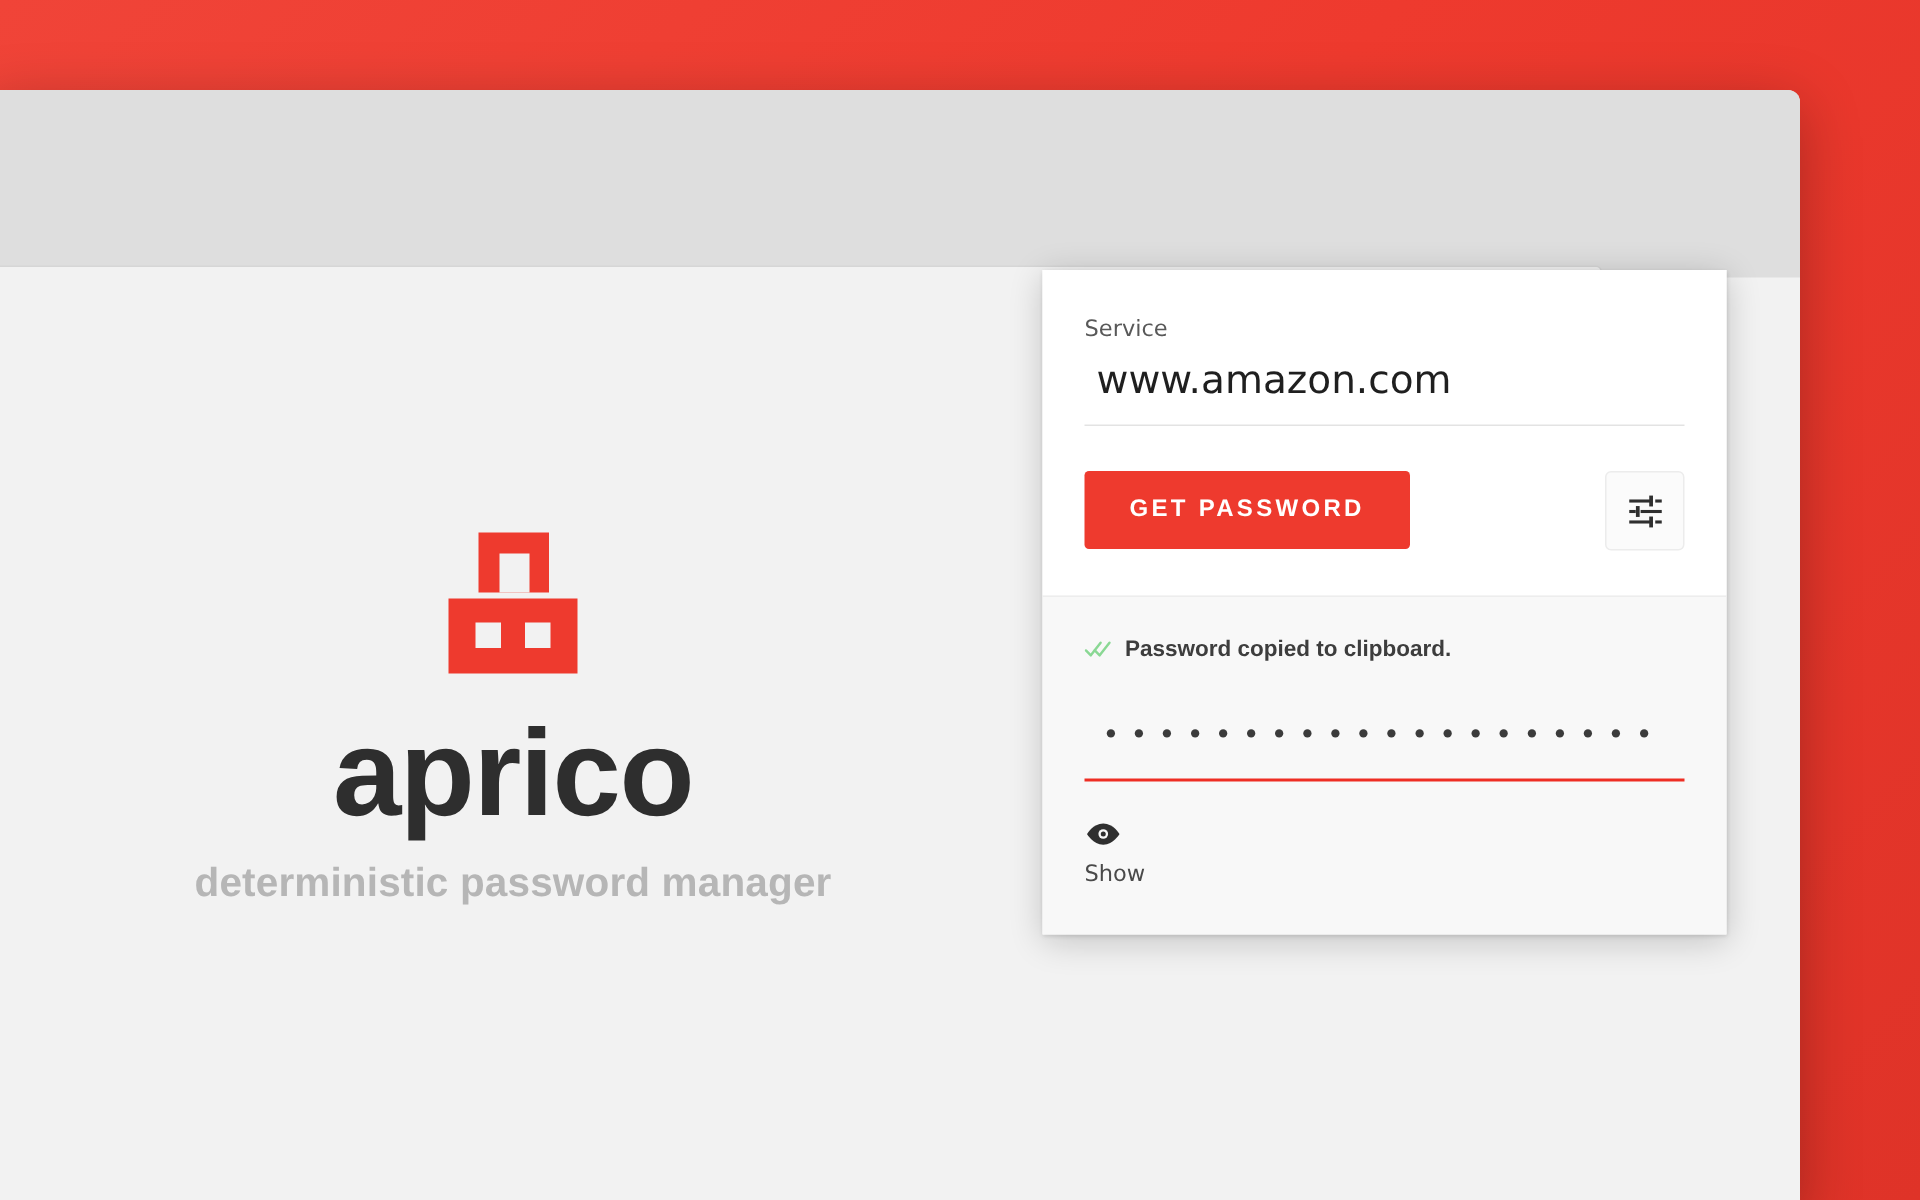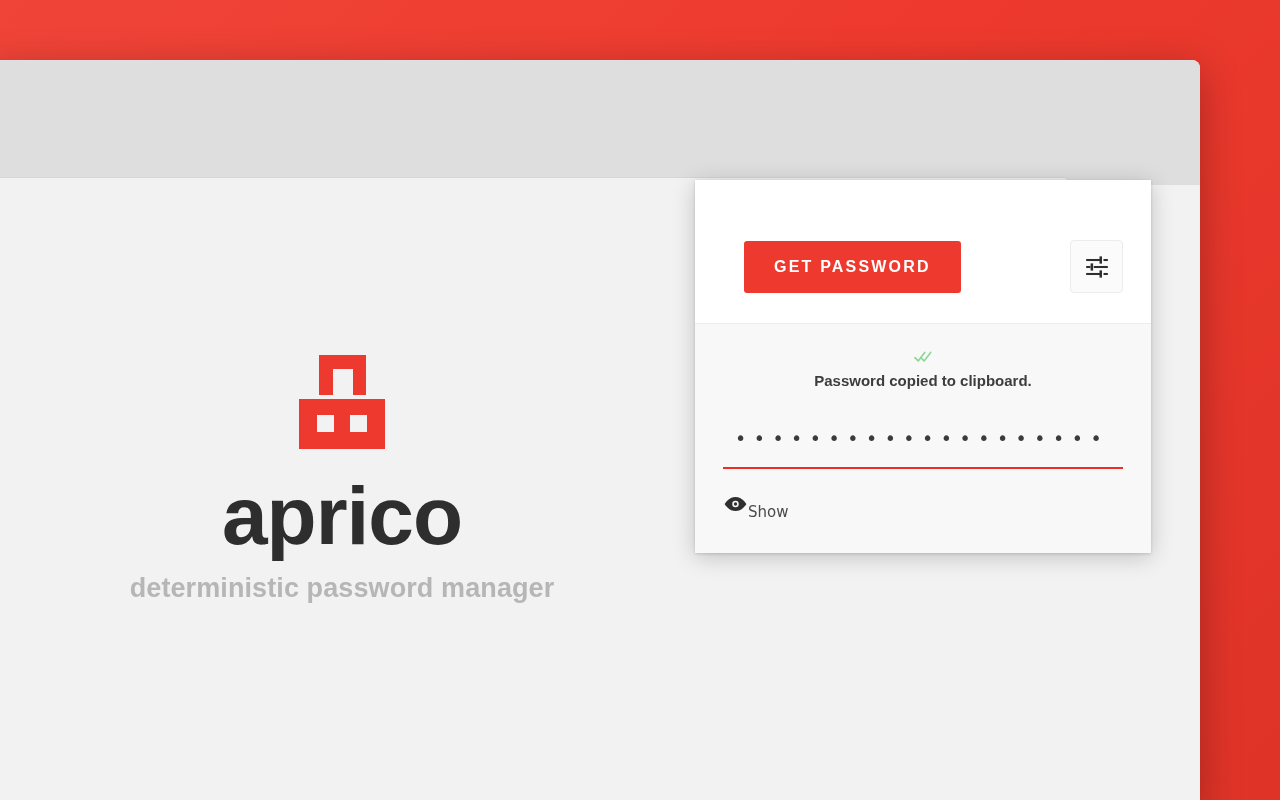--- a/index.html
+++ b/index.html
@@ -200,24 +200,23 @@
   }
   .field-input.masked {
     font-size: 19px;
     letter-spacing: 1.5px;
     color: #3b3b3b;
     padding-bottom: 16px;
   }
 
   #popup-actions {
     display: flex;
-    align-items: center;
+    align-items: flex-start;
     justify-content: space-between;
     margin-top: 30px;
-    margin-left: 21px;
   }
 
   #get-password-button {
     background: #ee3a2e;
     color: #ffffff;
     border: 0;
     border-radius: 3px;
     font-size: 16px;
     font-weight: 700;
     letter-spacing: 2.2px;
@@ -247,40 +246,39 @@
   }
 
   #copied-status {
     display: flex;
     align-items: center;
     gap: 8px;
     font-size: 15px;
     font-weight: 700;
     color: #3d3d3d;
     margin-bottom: 38px;
-    flex-direction: column;
   }
 
   #generated-password {
     width: 100%;
     border: 0;
     border-bottom: 2px solid #ee2e24;
     background: transparent;
     font-size: 19px;
     letter-spacing: 7.5px;
     color: #3b3b3b;
     padding: 0 0 18px 12px;
     outline: none;
     font-family: "DejaVu Sans", sans-serif;
   }
 
   #show-toggle {
     margin-top: 26px;
     display: inline-flex;
-    flex-direction: row;
+    flex-direction: column;
     align-items: flex-start;
     cursor: pointer;
   }
   #show-toggle-label {
     font-size: 15px;
     color: #4a4a4a;
     margin-top: 8px;
     font-family: "DejaVu Sans", sans-serif;
   }
 </style>
@@ -328,20 +326,24 @@
         <p id="tagline">deterministic password manager</p>
       </div>
 
     </div>
   </div>
 
   <div id="extension-popup">
 
     <div id="popup-form">
 
+      <div class="field">
+        <div class="field-label">Service</div>
+        <input class="field-input" type="text" placeholder="www.example.com" value="www.amazon.com" style="">
+      </div>
 
 
       <div id="popup-actions">
         <button id="get-password-button">GET PASSWORD</button>
 
         <div id="options-button">
           <svg width="26" height="26" viewBox="0 0 24 24" aria-hidden="true">
             <g fill="#2f2f2f">
               <rect x="2" y="4.6" width="13" height="1.9"></rect>
               <rect x="18" y="4.6" width="4" height="1.9"></rect>

